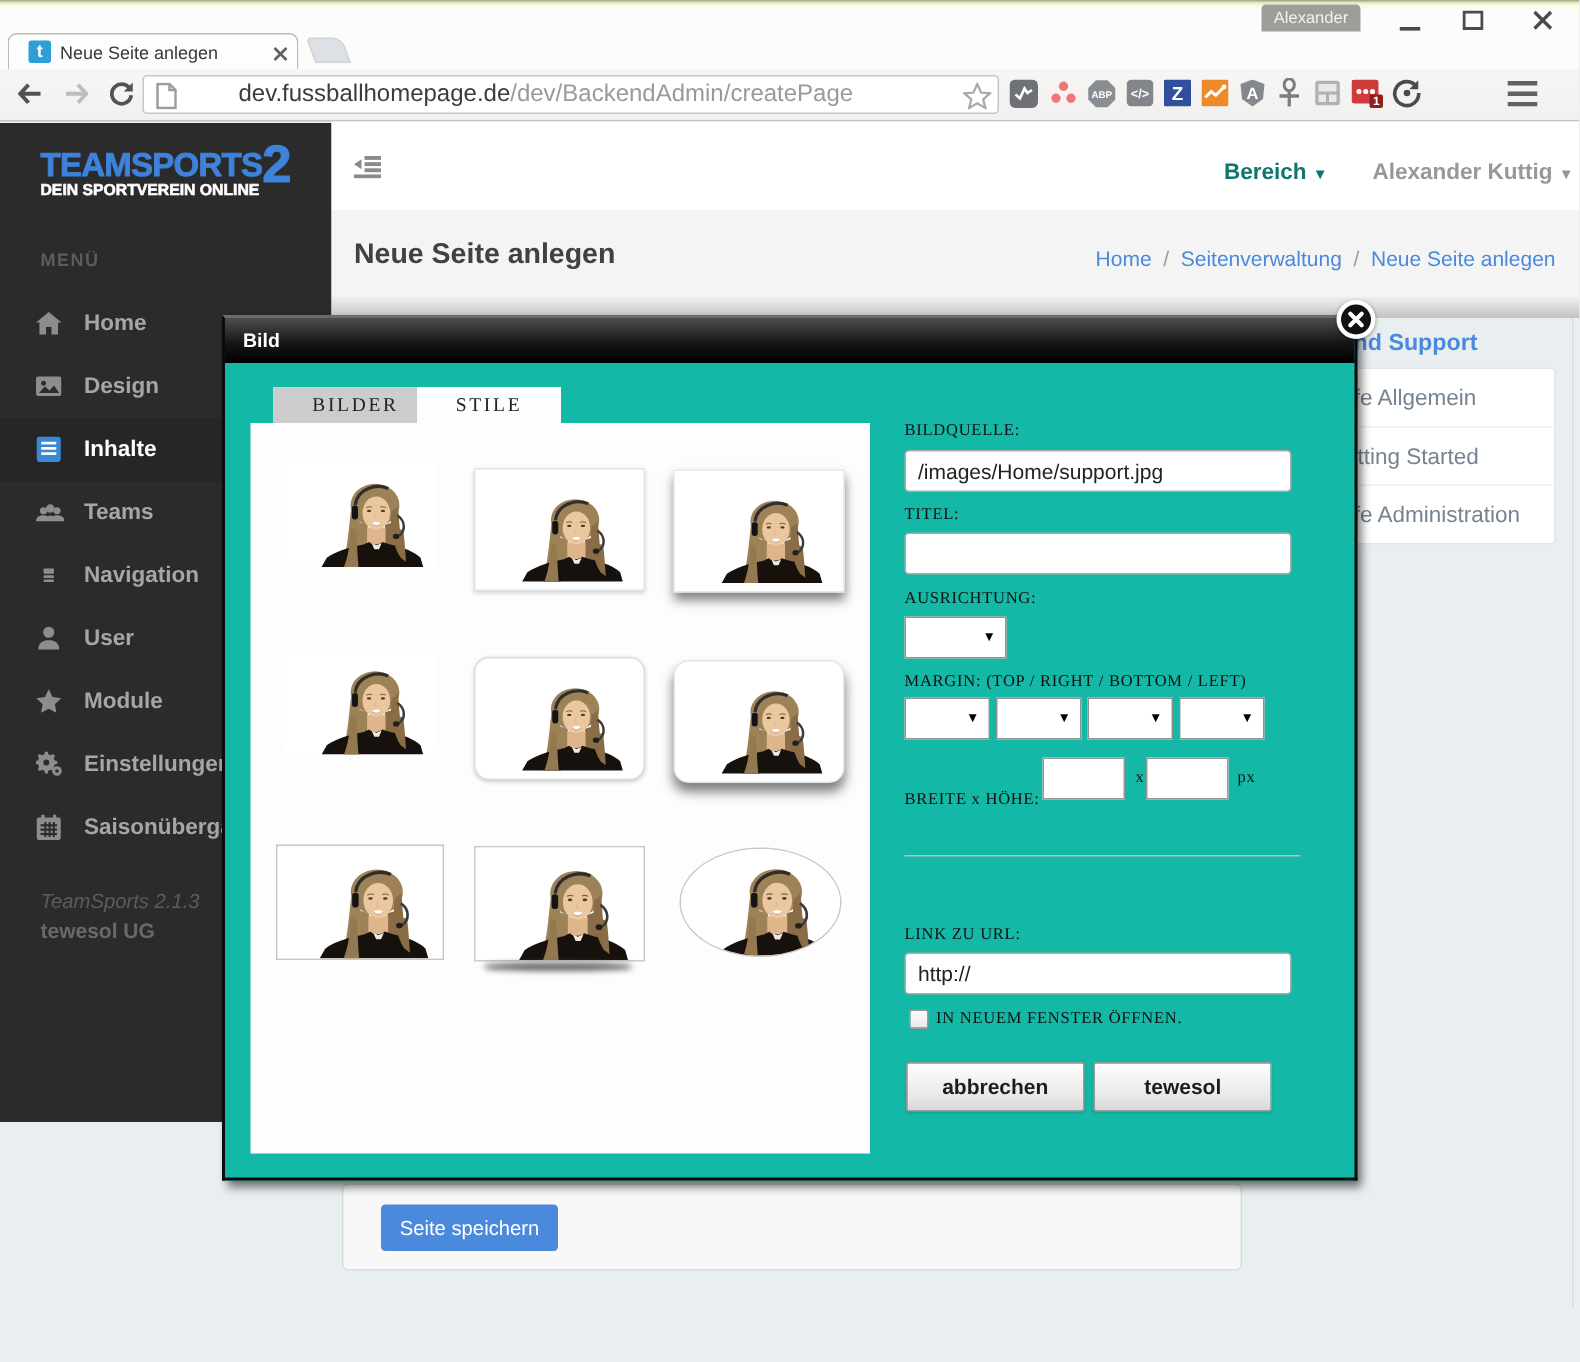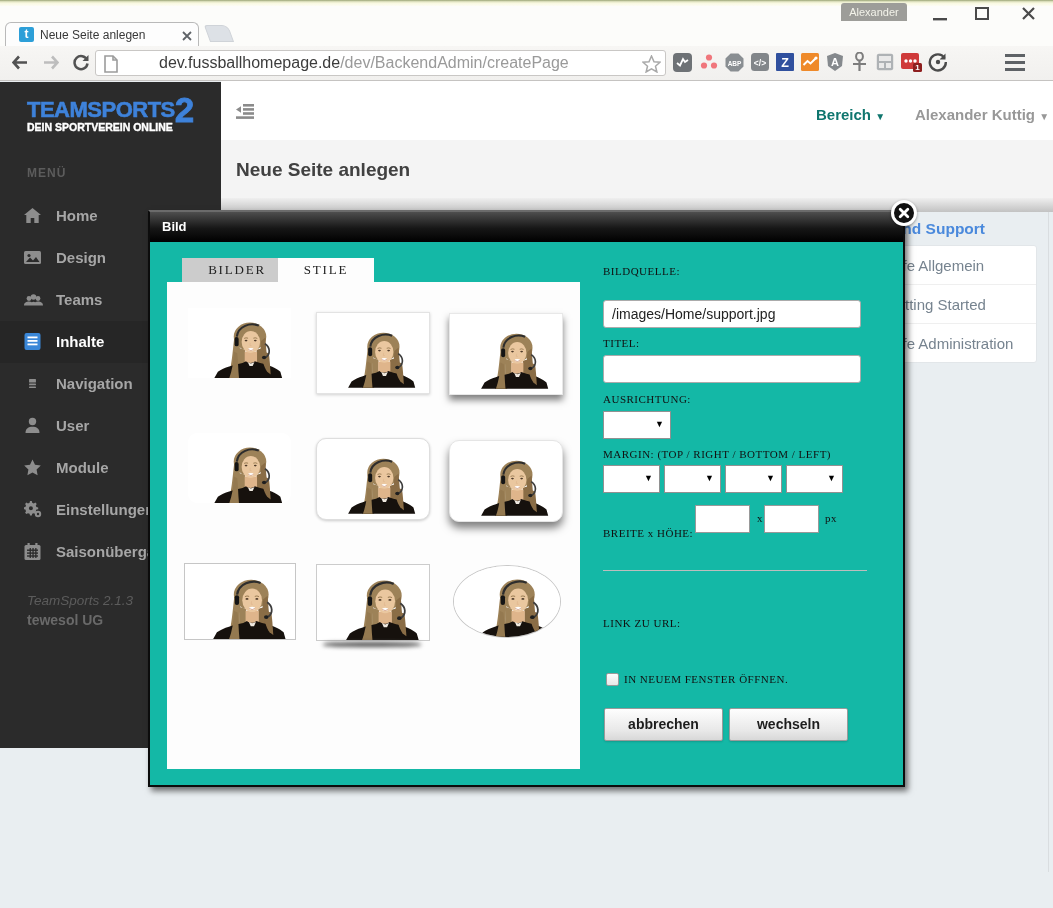--- a/index.html
+++ b/index.html
@@ -177,41 +177,41 @@
       <div class="mtext">Home</div>
     </div>
     <div class="menuitem" style="position:relative;">
       <svg class="micon" viewBox="0 0 17 17">
           <rect x="0" y="2" width="17" height="13" rx="1.5" fill="#8d8d8d"></rect>
           <circle cx="5" cy="6.5" r="1.6" fill="#2b2b2b"></circle>
           <path fill="#2b2b2b" d="M2,13 L6,8.5 L9,11.5 L12,8 L15.5,13 Z"></path>
         </svg>
       <div class="mtext">Design</div>
     </div>
+    <div class="menuitem active" style="position:relative; background:#262626; color:#fdfdfd;">
+      <svg class="micon" viewBox="0 0 17 17">
+          <rect x="0.5" y="0" width="16" height="17" rx="2" fill="#3a87d8"></rect>
+          <g fill="#fff">
+            <rect x="3.5" y="3.5" width="10" height="1.8"></rect>
+            <rect x="3.5" y="7" width="10" height="1.8"></rect>
+            <rect x="3.5" y="10.5" width="10" height="1.8"></rect>
+          </g>
+        </svg>
+      <div class="mtext">Inhalte</div>
+    </div>
     <div class="menuitem" style="position:relative;">
       <svg class="micon" viewBox="0 0 19 17" style="width:19px;">
           <g fill="#8d8d8d">
             <circle cx="5" cy="7.5" r="2.4"></circle>
             <circle cx="14" cy="7.5" r="2.4"></circle>
             <circle cx="9.5" cy="6" r="2.8"></circle>
             <path d="M0,14.5 C0,11.5 2.5,10.5 5,10.5 C6.2,10.5 7,10.8 7.8,11.2 C8.3,10.9 8.9,10.7 9.5,10.7 C10.1,10.7 10.7,10.9 11.2,11.2 C12,10.8 12.8,10.5 14,10.5 C16.5,10.5 19,11.5 19,14.5 Z"></path>
           </g>
         </svg>
       <div class="mtext">Teams</div>
-    </div>
-    <div class="menuitem active" style="position:relative; background:#262626; color:#fdfdfd;">
-      <svg class="micon" viewBox="0 0 17 17">
-          <rect x="0.5" y="0" width="16" height="17" rx="2" fill="#3a87d8"></rect>
-          <g fill="#fff">
-            <rect x="3.5" y="3.5" width="10" height="1.8"></rect>
-            <rect x="3.5" y="7" width="10" height="1.8"></rect>
-            <rect x="3.5" y="10.5" width="10" height="1.8"></rect>
-          </g>
-        </svg>
-      <div class="mtext">Inhalte</div>
     </div>
     <div class="menuitem" style="position:relative;">
       <svg class="micon" viewBox="0 0 17 17" style="width:9px; left:28px;">
           <g fill="#8d8d8d">
             <rect x="2" y="0" width="13" height="6.5" rx="1"></rect>
             <rect x="2" y="8.5" width="13" height="3.5" rx="1"></rect>
             <rect x="2" y="14" width="13" height="3" rx="1"></rect>
           </g>
         </svg>
       <div class="mtext">Navigation</div>
@@ -271,28 +271,32 @@
         <rect x="7" y="8.2" width="11" height="2.6"></rect>
         <rect x="0" y="12.3" width="18" height="2.6"></rect>
         <path d="M0 5.5 L5 2.2 L5 8.8 Z"></path>
       </g>
   </svg>
   <div class="abs" style="left:595px; top:25px; font-size:15px; font-weight:bold; color:#0f766e;">Bereich <span style="font-size:10px;">▼</span></div>
   <div class="abs" style="left:694px; top:25px; font-size:15px; font-weight:bold; color:#989898;">Alexander Kuttig <span style="font-size:10px;">▼</span></div>
 </div>
 <div id="pagetitlebar" class="abs">
   <div class="abs" style="left:15px; top:19px; font-size:19px; font-weight:bold; color:#414141;">Neue Seite anlegen</div>
+  <div class="abs" style="right:16px; top:24px; font-size:14px; color:#4a89dc; white-space:nowrap;">Home&nbsp; <span style="color:#9b9b9b;">/</span>&nbsp; Seitenverwaltung&nbsp; <span style="color:#9b9b9b;">/</span>&nbsp; Neue Seite anlegen</div>
 </div>
 <div id="titlefade" class="abs"></div>
 <div id="main" class="abs">
   <div class="abs" style="left:634px; top:8px; font-size:15.5px; font-weight:bold; color:#4a89dc;">Hilfe und Support</div>
   <div class="abs" style="left:651px; top:33px; width:165px; height:118px; background:#fff; border:1px solid #e2e6e9; border-radius:3px;">
     <div style="height:39px; border-bottom:1px solid #efefef; font-size:15px; color:#76838f; line-height:39px; padding-left:12px; white-space:nowrap;">Hilfe Allgemein</div>
     <div style="height:39px; border-bottom:1px solid #efefef; font-size:15px; color:#76838f; line-height:39px; padding-left:12px; white-space:nowrap;">Getting Started</div>
     <div style="height:39px; font-size:15px; color:#76838f; line-height:39px; padding-left:12px; white-space:nowrap;">Hilfe Administration</div>
+  </div>
+  <div class="abs" style="left:7px; top:577px; width:600px; height:58px; background:#f8f8f8; border:1px solid #d7dbdd; border-radius:4px;">
+    <div class="abs" style="left:25px; top:13px; width:118px; height:31px; background:#4a89dc; border-radius:3px; color:#fff; font-size:13.5px; text-align:center; line-height:31px;">Seite speichern</div>
   </div>
   <div class="abs" style="left:827px; top:0; width:1px; height:660px; background:#d9dde0;"></div>
 </div>
 
 <div id="modal" class="abs">
   <div id="modalbar" class="abs">
       <div id="modaltitle" class="abs">Bild</div>
     </div>
   <div id="whitepanel" class="abs"></div>
   <div id="tab-bilder" class="tab abs">BILDER</div>
@@ -368,41 +372,42 @@
     </div>
     <div class="thumb" style="left:173px; top:430px; width:98px; height:5px; background:#555; filter:blur(2.3px); border-radius:40%;"></div>
     <div class="thumb" style="left:303px; top:353px; width:108px; height:73px; border:1px solid #c9c9c9; border-radius:50%; overflow:hidden; background:#fff;">
       <svg width="106" height="71" viewBox="10 2 85 66">
           <use href="#woman"></use>
         </svg>
     </div>
   </div>
 
   <div id="form" class="abs" style="left:0; top:0; width:753px; height:573px;">
-    <div class="flabel abs" style="left:453px; top:53px;">BILDQUELLE:</div>
+    <div class="flabel abs" style="left:453px; top:69px;">BILDQUELLE:</div>
     <div class="finput abs" style="left:453px; top:88px; width:258px; height:28px; line-height:26px;">/images/Home/support.jpg</div>
     <div class="flabel abs" style="left:453px; top:125px;">TITEL:</div>
     <div class="finput abs" style="left:453px; top:143px; width:258px; height:28px;"></div>
     <div class="flabel abs" style="left:453px; top:181px;">AUSRICHTUNG:</div>
     <div class="fsel abs" style="left:453px; top:199px; width:68px; height:28px;"></div>
     <div class="flabel abs" style="left:453px; top:236px;">MARGIN: (TOP / RIGHT / BOTTOM / LEFT)</div>
     <div class="fsel abs" style="left:453px; top:253px; width:57px; height:28px;"></div>
     <div class="fsel abs" style="left:514px; top:253px; width:57px; height:28px;"></div>
     <div class="fsel abs" style="left:575px; top:253px; width:57px; height:28px;"></div>
     <div class="fsel abs" style="left:636px; top:253px; width:57px; height:28px;"></div>
     <div class="flabel abs" style="left:453px; top:315px;">BREITE x HÖHE:</div>
     <div class="finput abs" style="left:545px; top:293px; width:55px; height:28px; border-radius:0; border-color:#999;"></div>
     <div class="flabel abs" style="left:607px; top:300px;">x</div>
     <div class="finput abs" style="left:614px; top:293px; width:55px; height:28px; border-radius:0; border-color:#999;"></div>
     <div class="flabel abs" style="left:675px; top:300px;">px</div>
     <div class="abs" style="left:453px; top:358px; width:264px; height:1px; background:#bdbdbd;"></div>
     <div class="flabel abs" style="left:453px; top:405px;">LINK ZU URL:</div>
+    <div class="finput abs" style="left:453px; top:423px; width:258px; height:28px; line-height:26px;">http://</div>
     <div class="abs" style="left:456px; top:461px; width:13px; height:13px; background:linear-gradient(#fdfdfd,#e8e8e8); border:1px solid #9a9a9a; border-radius:2px;"></div>
     <div class="flabel abs" style="left:474px; top:461px;">IN NEUEM FENSTER ÖFFNEN.</div>
     <div class="mbtn abs" style="left:454px; top:496px;">abbrechen</div>
-    <div class="mbtn abs" style="left:579px; top:496px;">wechseln</div>
+    <div class="mbtn abs" style="left:579px; top:496px;">tewesol</div>
   </div>
   <div id="closebtn" class="abs">
       <svg style="position:absolute;left:4px;top:4px;" width="12" height="12" viewBox="0 0 12 12">
         <path d="M2.2,2.2 L9.8,9.8 M9.8,2.2 L2.2,9.8" stroke="#fff" stroke-width="2.8" stroke-linecap="round"></path>
       </svg>
     </div>
 </div>
 
 </body></html>

